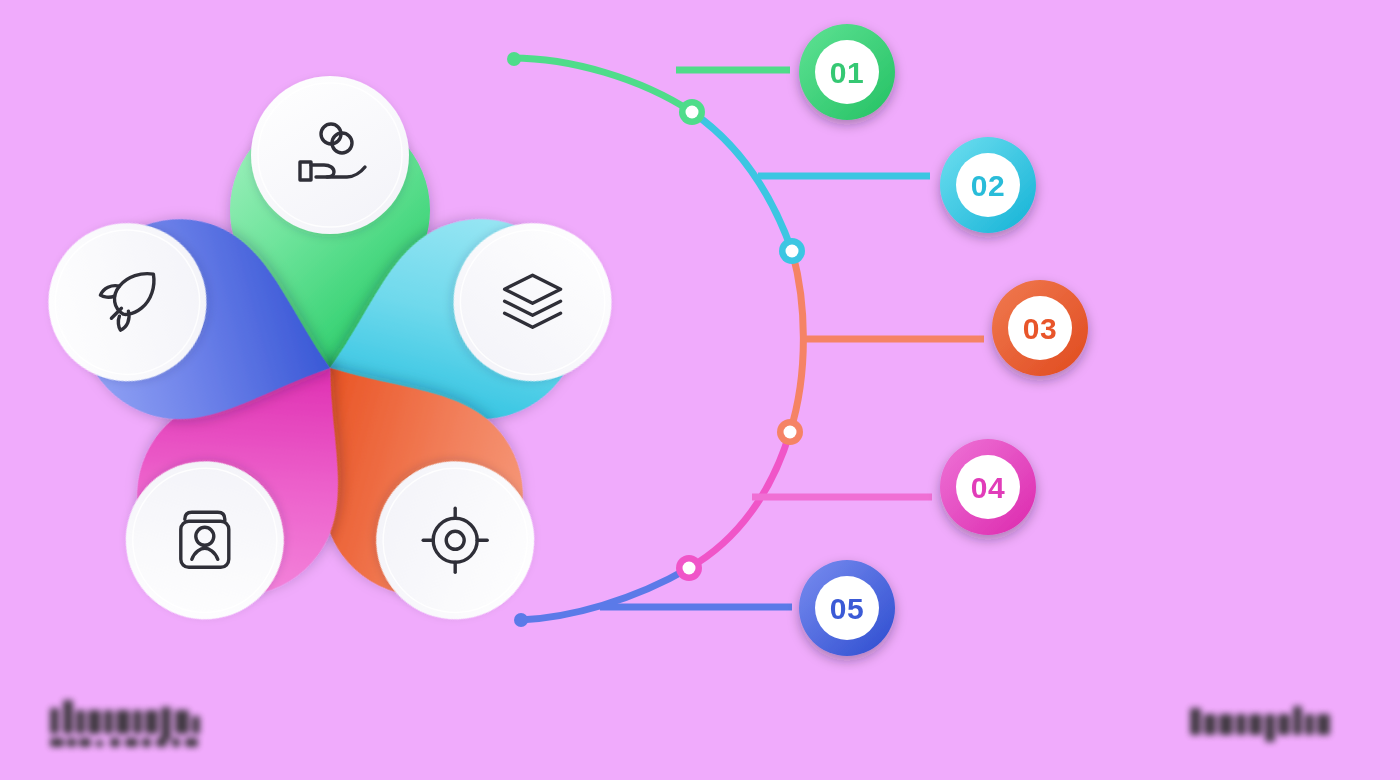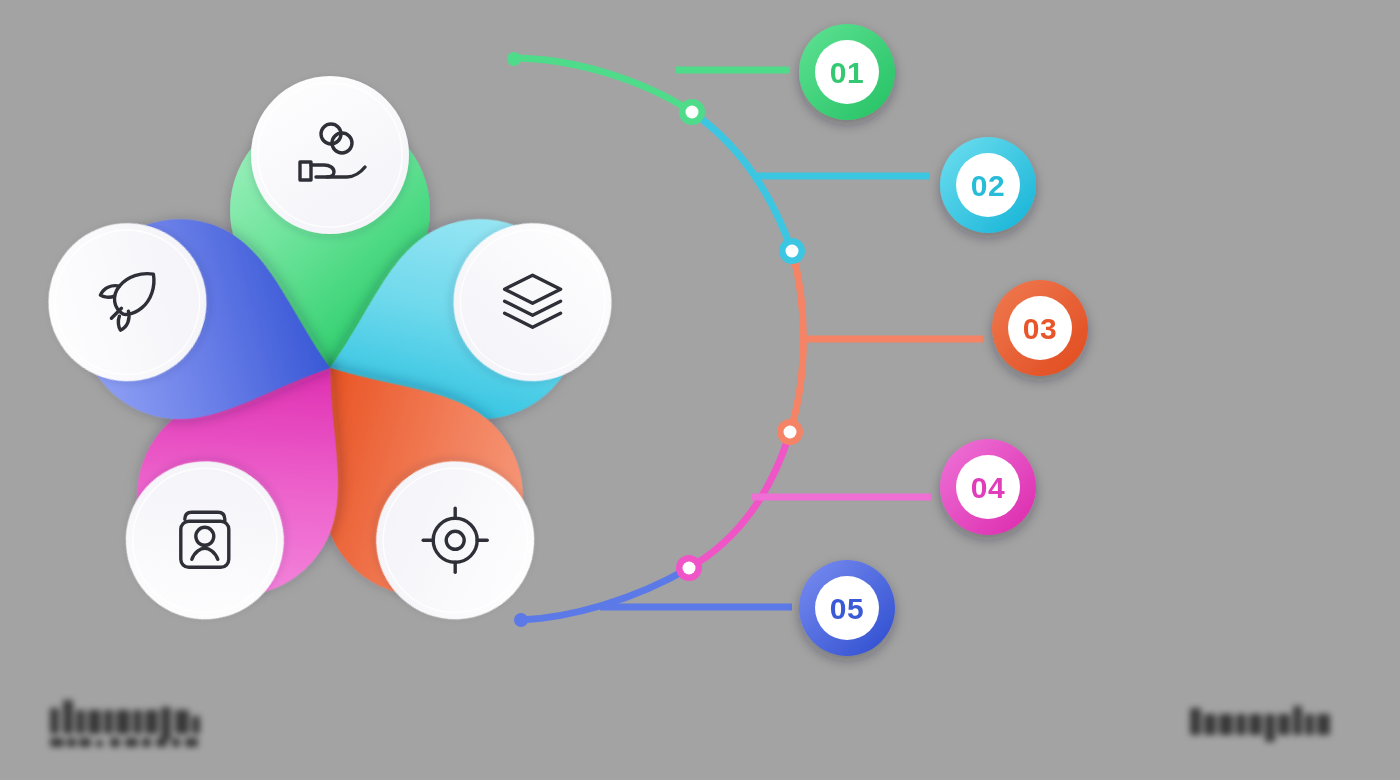--- a/index.html
+++ b/index.html
@@ -8,21 +8,21 @@
     padding: 0;
     background: #ffffff;
   }
   body {
     font-family: "Liberation Sans", sans-serif;
   }
   #stage {
     position: relative;
     width: 1400px;
     height: 780px;
-    background: #a3a3a3;
+    background: #f0abfc;
     overflow: hidden;
   }
   #diagram-svg {
     position: absolute;
     left: 0;
     top: 0;
     width: 1400px;
     height: 780px;
     display: block;
   }

